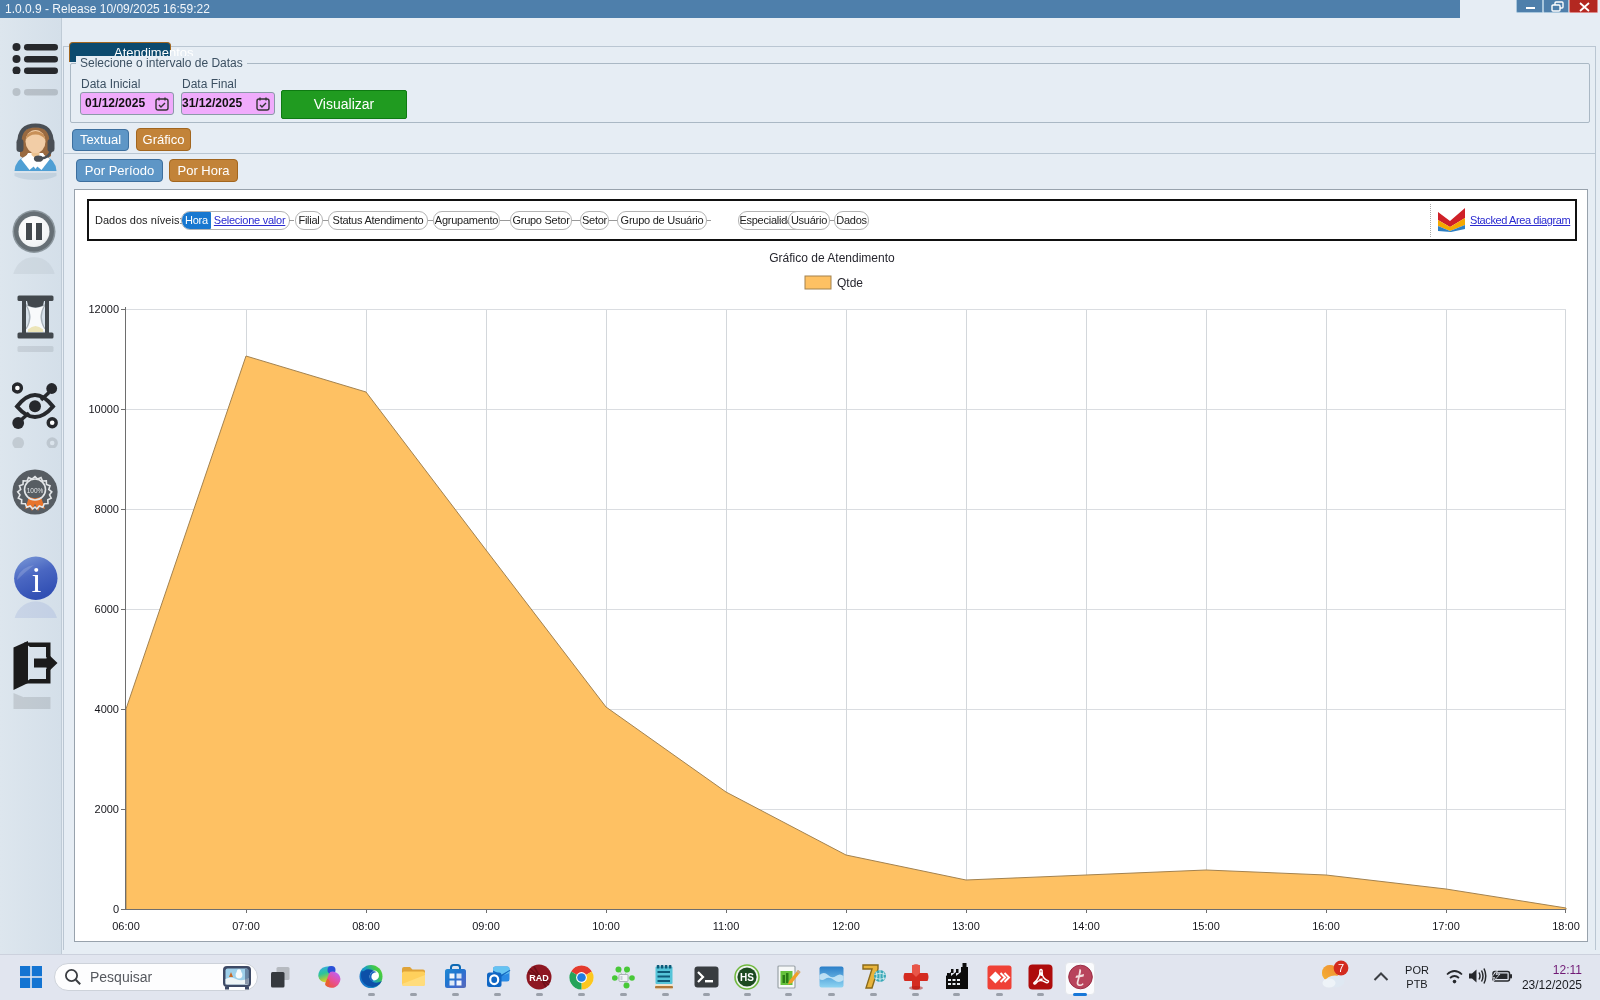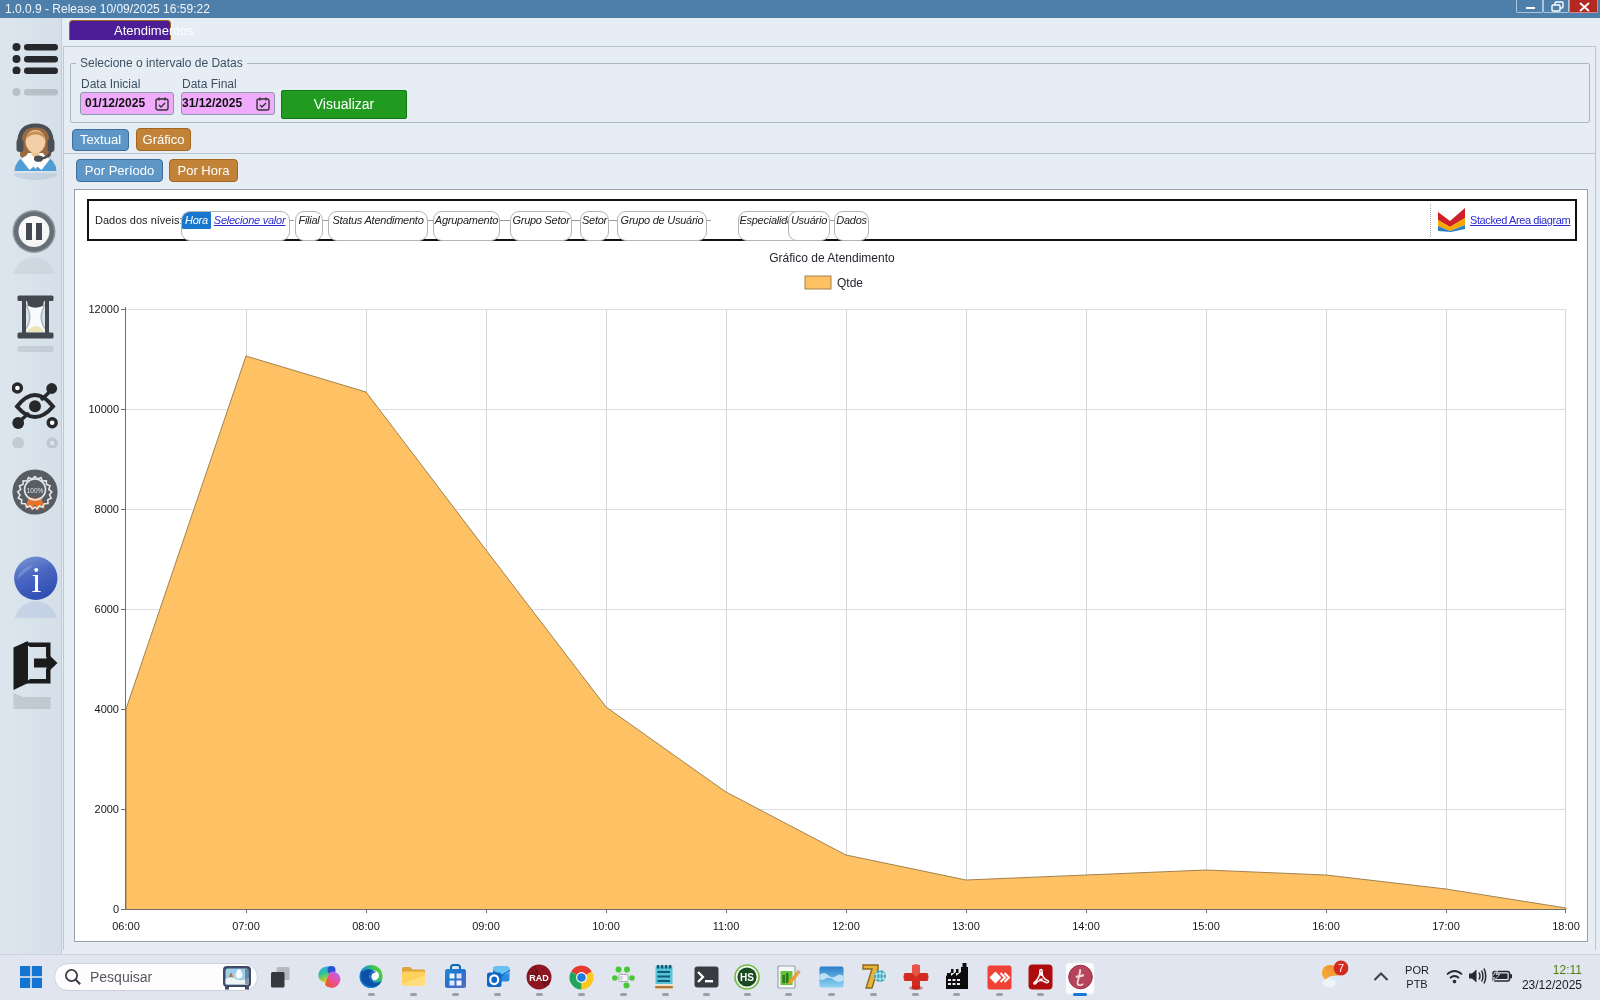--- a/index.html
+++ b/index.html
@@ -1,35 +1,35 @@
 <!DOCTYPE html>
 <html><head>
 <meta charset="utf-8">
 <style>
   * { margin:0; padding:0; box-sizing:border-box; }
   html,body { width:1600px; height:1000px; overflow:hidden; font-family:"Liberation Sans", sans-serif; }
   body { position:relative; background:#e6edf4; }
   .abs { position:absolute; }
 
   
-  #titlebar { left:0; top:0; width:1600px; height:18px;
+  #titlebar { left:0; top:0; width:1460px; height:18px;
     background:#4e7fab; color:#f2f6fa; font-size:12px; }
   #titletext { left:5px; top:2px; }
   .winbtn { top:0; height:13px; border:1px solid #a8c6dc; border-top:none;
     background:#4e7fab; border-radius:0 0 2px 2px; }
   #btnmin { left:1516px; width:27px; }
   #btnmax { left:1543px; width:26px; }
   #btnclose { left:1569px; width:29px; background:#b32821; border-color:#d88; }
 
   
   #sidebar { left:0; top:18px; width:62px; height:936px;
     background:linear-gradient(90deg,#dde6ee,#d4dfe9); border-right:1px solid #bfcbd6; }
 
   
-  #tab-atend { left:69px; top:20px; width:102px; height:20px; background:#4c1d95;
+  #tab-atend { left:69px; top:42px; width:102px; height:20px; background:#0c4a6e;
     border:1px solid #a2661f; border-bottom:none; border-radius:4px 4px 0 0;
     color:#fff; font-size:13px; text-align:center; line-height:19px; z-index:3;padding-left:44px;}
   #mainline { left:63px; top:46px; width:1533px; height:904px; border:1px solid #bac6d2; border-bottom:none; background:#e6edf4; z-index:1;}
 
   
   #groupbox { left:70px; top:63px; width:1520px; height:60px; border:1px solid #aab8c4; border-radius:2px; z-index:2;}
   #grouplabel { left:76px; top:56px; background:#e6edf4; padding:0 4px; font-size:12px; color:#3c5062; z-index:3;}
   .fldlabel { font-size:12px; color:#3c5062; z-index:3;}
   .dateinput { top:92px; width:94px; height:23px; background:#f0abfc; border:1px solid #8a9aa8; border-radius:3px;
     font-size:12px; font-weight:bold; color:#111; z-index:3; line-height:21px;}
@@ -38,22 +38,22 @@
 
   
   .tab { height:22px; border-radius:4px; color:#fff; font-size:13px; text-align:center; z-index:3;}
   .tabblue { background:#5e96c6; border:1px solid #3d6f9e; }
   .taborange { background:#c28339; border:1px solid #a2661f; }
   #tabstrip1 { left:63px; top:153px; width:1533px; height:1px; background:#b9c6d2; z-index:2;}
 
   
   #panel { left:74px; top:189px; width:1514px; height:753px; background:#fff; border:1px solid #98a2ac; z-index:2;}
   #toolbar { left:87px; top:199px; width:1490px; height:42px; background:#fff; border:2px solid #111; z-index:10; }
-  .lvlbtn { top:211px; height:30px; background:#fff; border:1px solid #b4b4b4; border-radius:9px;
-    font-size:11px; color:#222; text-align:center; line-height:17px; z-index:11; white-space:nowrap; overflow:hidden; letter-spacing:-0.25px;font-style:italic; }
+  .lvlbtn { top:211px; height:19px; background:#fff; border:1px solid #b4b4b4; border-radius:9px;
+    font-size:11px; color:#222; text-align:center; line-height:17px; z-index:11; white-space:nowrap; overflow:hidden; letter-spacing:-0.25px; }
   .dash { top:220px; height:1px; width:5px; background:#999; z-index:11; }
 
   #chartsvg { left:0; top:0; z-index:5; }
 
   
   #taskbar { left:0; top:954px; width:1600px; height:46px; background:#e1e5ef; border-top:1px solid #ccd1dd; }
 </style>
 </head>
 <body>
 
@@ -622,14 +622,14 @@
 <svg class="abs" style="left:1468px; top:967px;" width="19" height="18" viewBox="0 0 19 18">
   <path d="M1 6.5 L4 6.5 L8.5 2.5 L8.5 15.5 L4 11.5 L1 11.5 Z" fill="#26282c"></path>
   <path d="M11 5.5 Q13 9 11 12.5 M13.5 3.5 Q16.5 9 13.5 14.5 M16 1.5 Q19.5 9 16 16.5" stroke="#26282c" stroke-width="1.5" fill="none"></path>
 </svg>
 <svg class="abs" style="left:1490px; top:968px;" width="22" height="16" viewBox="0 0 22 16">
   <rect x="3" y="3.5" width="16.5" height="9.5" rx="2" fill="none" stroke="#26282c" stroke-width="1.5"></rect>
   <rect x="20" y="6" width="2" height="4.5" rx="1" fill="#26282c"></rect>
   <rect x="5" y="5.5" width="12.5" height="5.5" fill="#26282c"></rect>
   <path d="M1 10 L8 1 L6 6.5 L10 6 L2.5 14.5 L4.5 9.5 Z" fill="#26282c" stroke="#eceff7" stroke-width="0.8"></path>
 </svg>
-<div class="abs" style="left:1482px; top:963px; width:100px; text-align:right; font-size:12px; color:#4d7c0f;">12:11</div>
+<div class="abs" style="left:1482px; top:963px; width:100px; text-align:right; font-size:12px; color:#701a75;">12:11</div>
 <div class="abs" style="left:1482px; top:978px; width:100px; text-align:right; font-size:12px; color:#1a1c20;">23/12/2025</div>
 
 </body></html>

